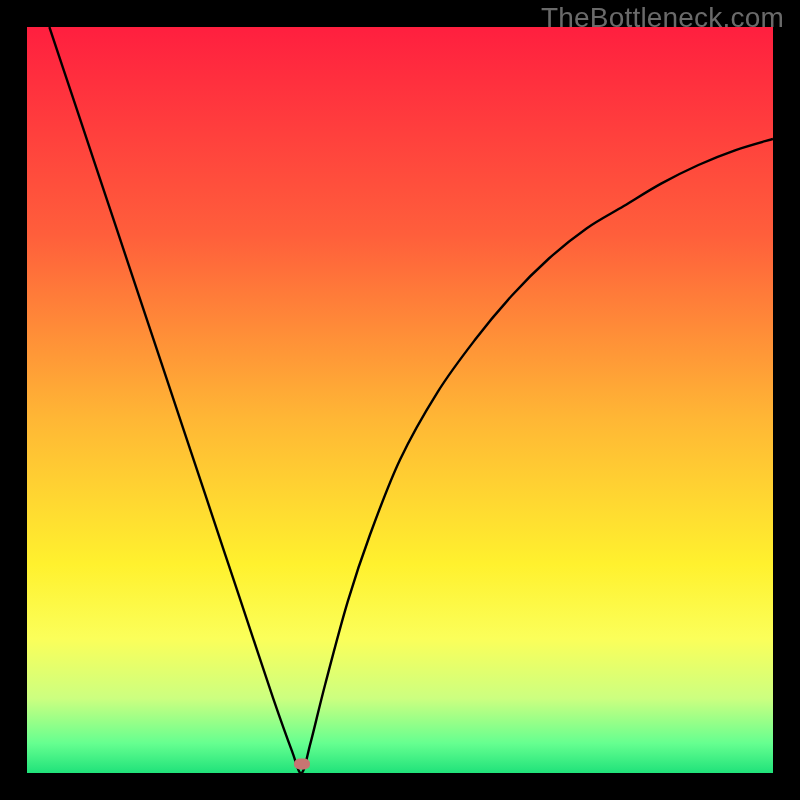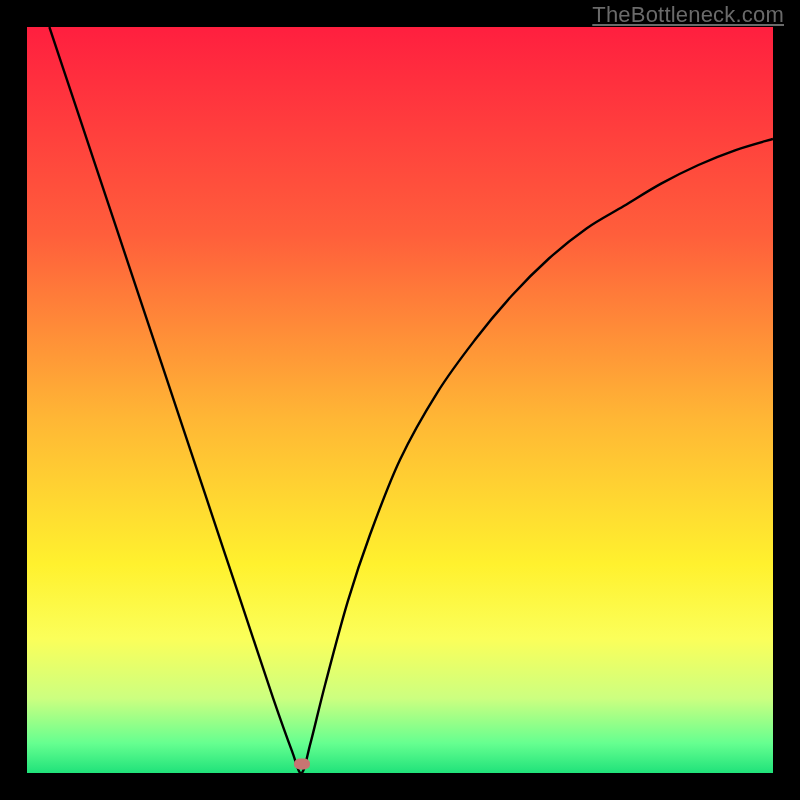--- a/index.html
+++ b/index.html
@@ -15,25 +15,24 @@
     position: relative;
     width: 800px;
     height: 800px;
     background: #000;
   }
   .watermark {
     position: absolute;
     top: 2px;
     right: 16px;
     color: #6a6a6a;
-    font-size: 22px;
+    font-size: 28px;
     font-weight: 500;
     letter-spacing: 0.2px;
     user-select: none;
-    text-decoration: underline;
   }
   .plot {
     position: absolute;
     left: 27px;
     top: 27px;
     width: 746px;
     height: 746px;
   }
   .plot svg {
     display: block;

